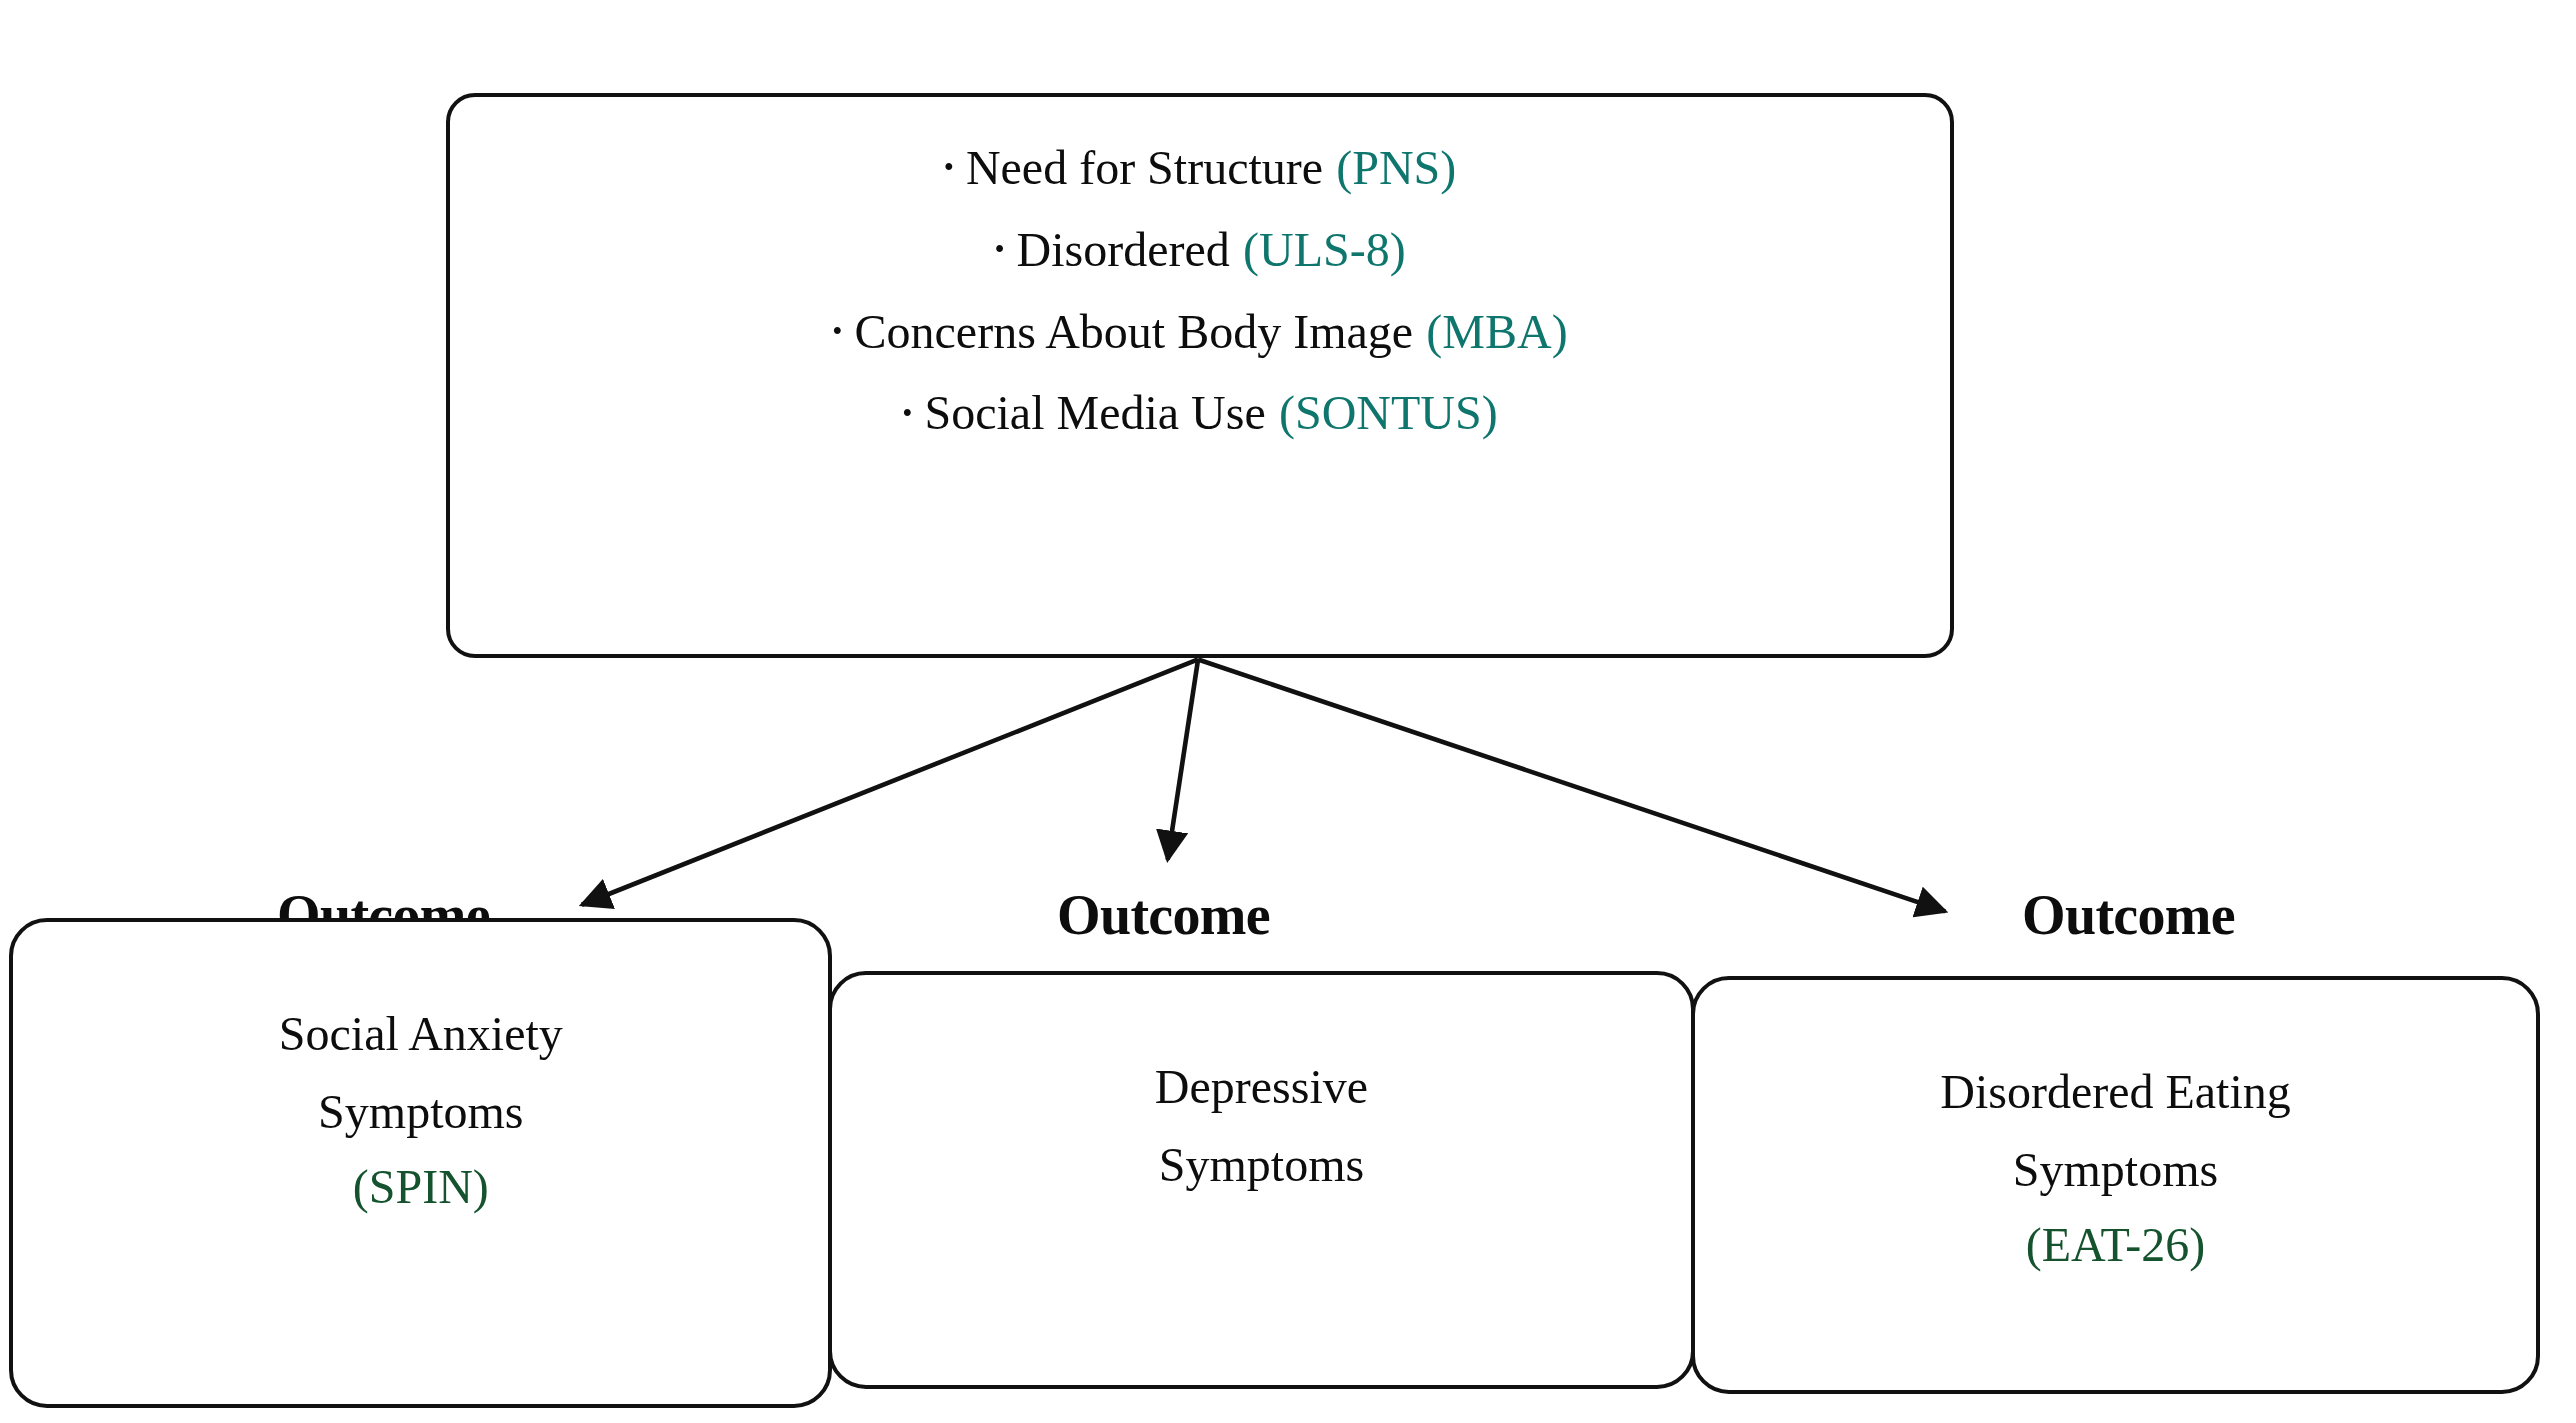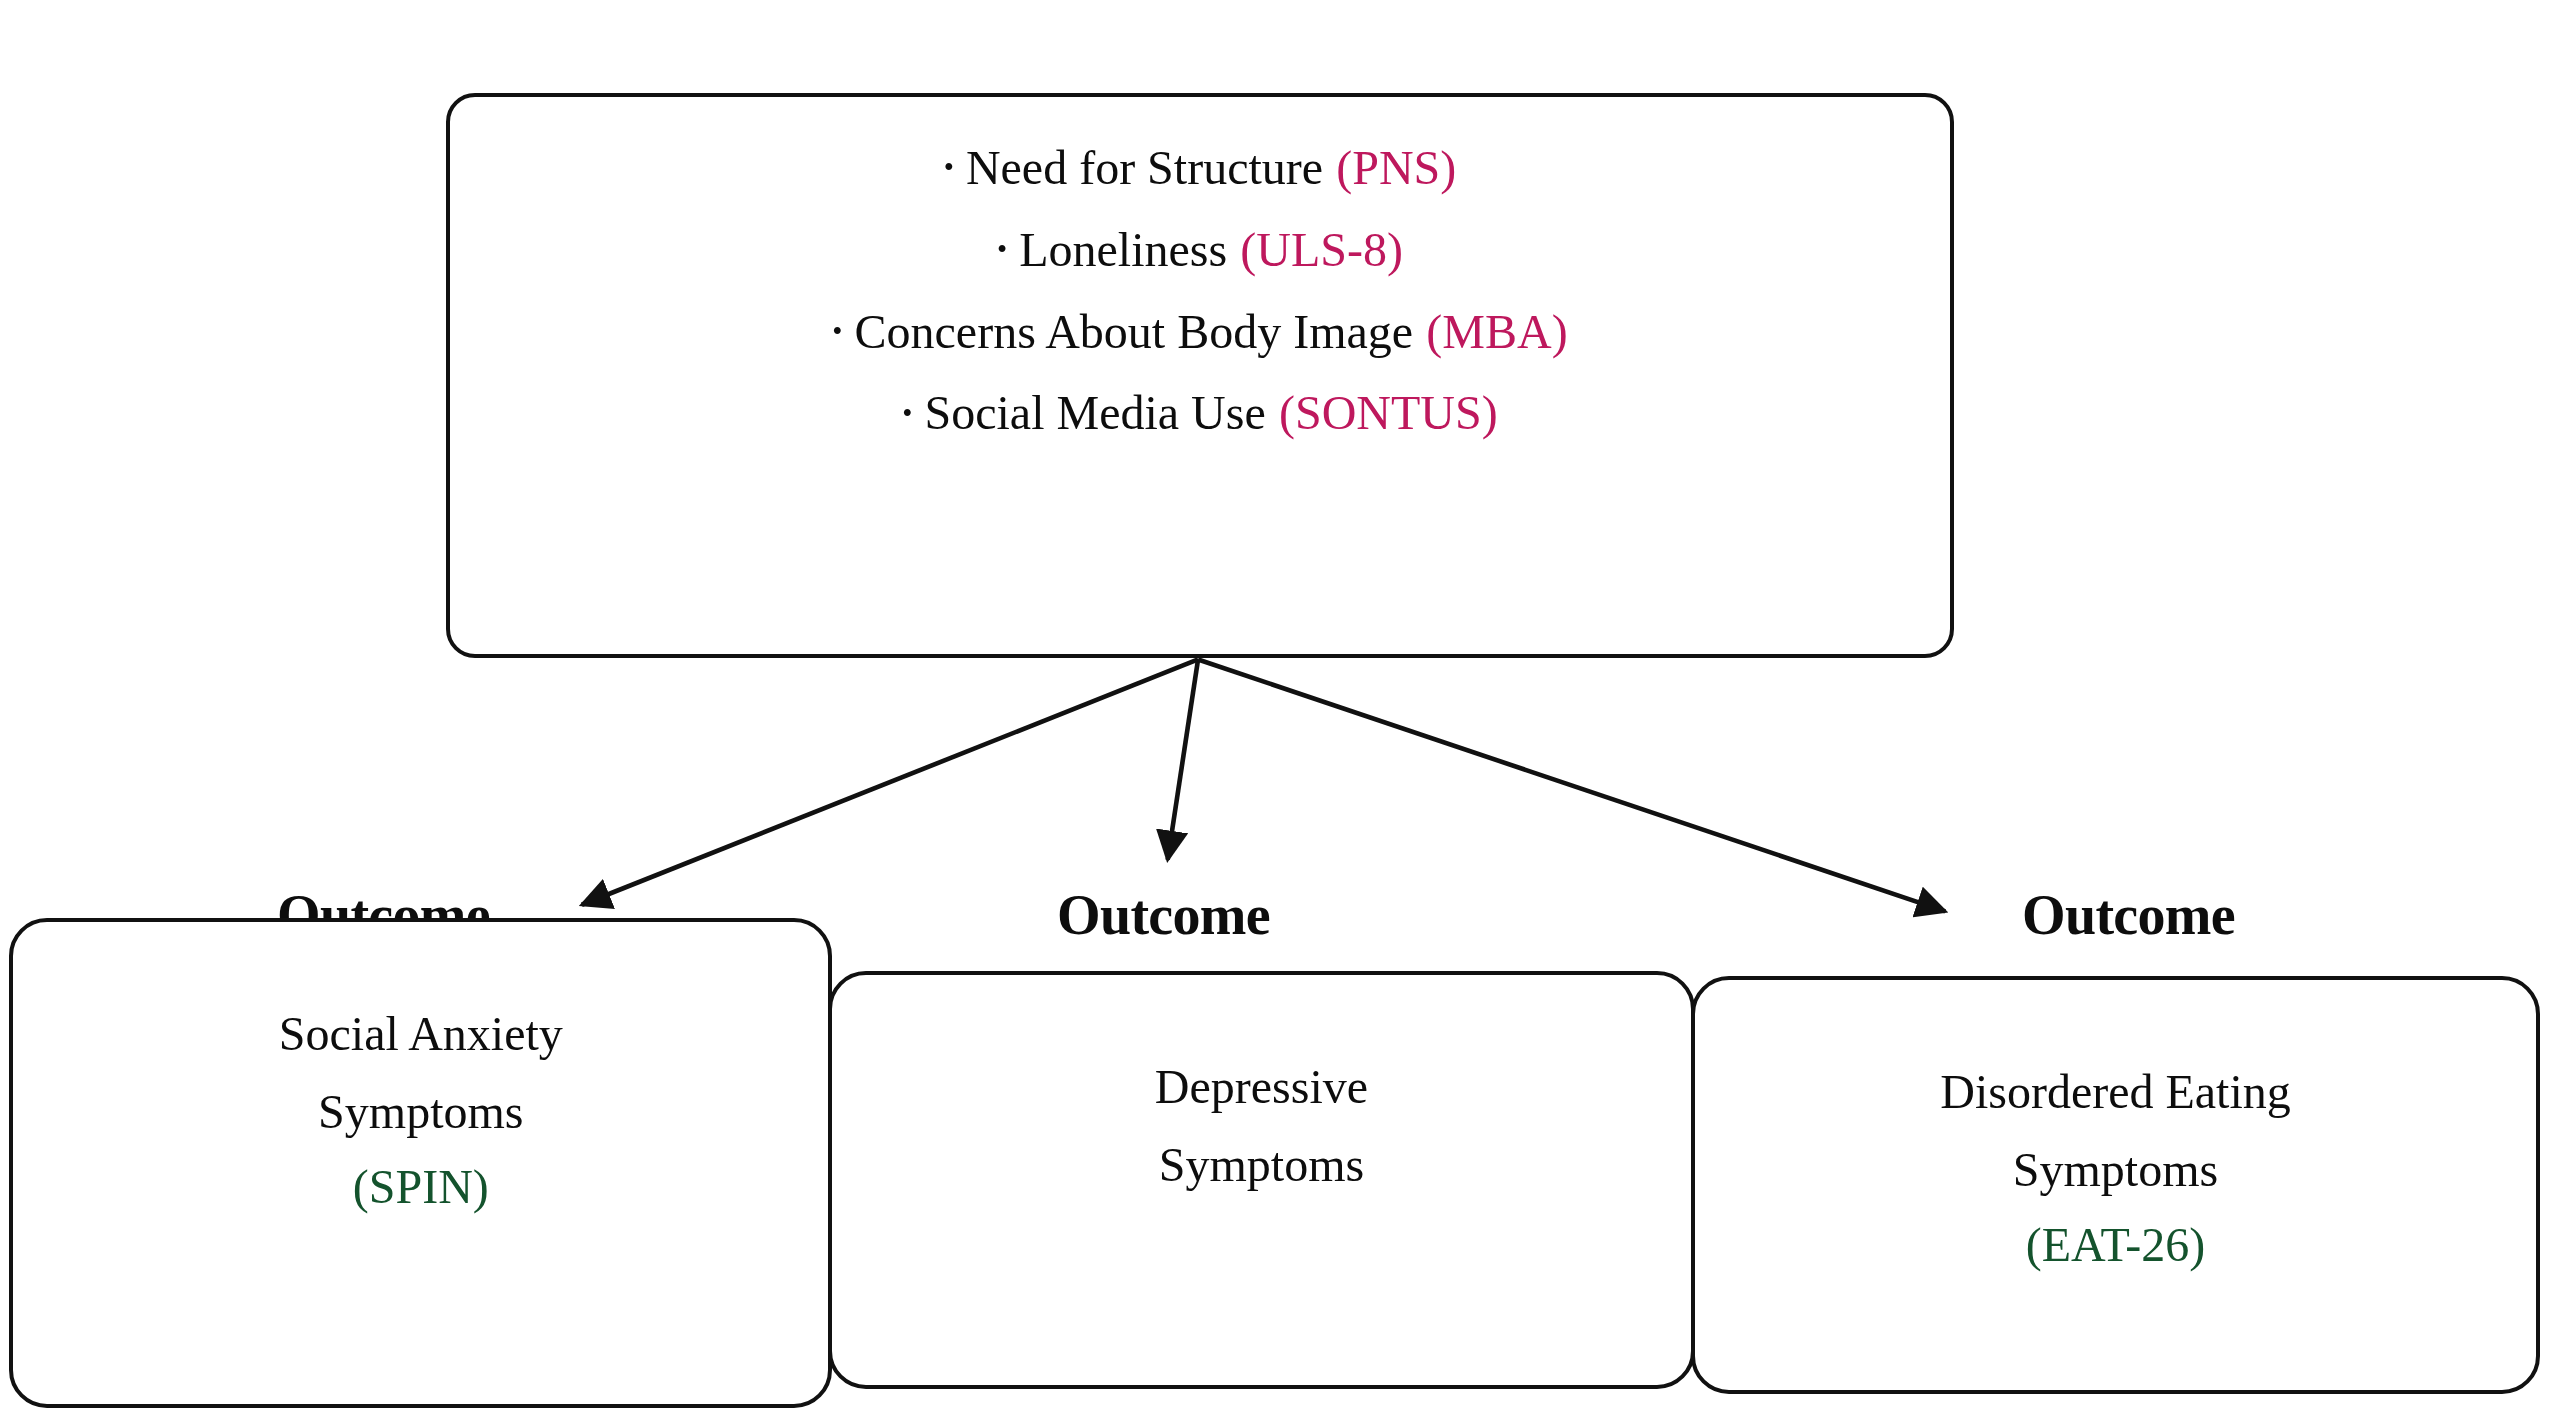--- a/index.html
+++ b/index.html
@@ -21,21 +21,21 @@
   }
   #predictor-list{
     position:absolute;left:0;top:44px;width:100%;
     display:flex;flex-direction:column;gap:28px;align-items:center;
   }
   .predictor-item{
     font-size:48px;line-height:1.12;white-space:nowrap;
     display:flex;align-items:baseline;gap:0;
   }
   .bullet{font-size:29px;line-height:1;margin-right:12px;position:relative;top:-6.6px;}
-  .abbr{color:#be185d;margin-left:13.2px;text-align:right;}
+  .abbr{color:#0f766e;margin-left:13.2px;text-align:right;}
 
   
   #arrow-layer{position:absolute;left:0;top:0;width:2576px;height:1424px;pointer-events:none;}
 
   
   .outcome-label{
     position:absolute;top:887px;font-weight:bold;font-size:56px;
     letter-spacing:-0.7px;text-align:center;line-height:1;
   }
   #outcome-label-1{left:172px;width:423px;}
@@ -67,21 +67,21 @@
     <div id="predictor-list">
 
       <div class="predictor-item">
         <span class="bullet">•</span>
         <span class="ptext">Need for Structure</span>
         <span class="abbr">(PNS)</span>
       </div>
 
       <div class="predictor-item">
         <span class="bullet">•</span>
-        <span class="ptext">Loneliness</span>
+        <span class="ptext">Disordered</span>
         <span class="abbr">(ULS-8)</span>
       </div>
 
       <div class="predictor-item">
         <span class="bullet">•</span>
         <span class="ptext">Concerns About Body Image</span>
         <span class="abbr">(MBA)</span>
       </div>
 
       <div class="predictor-item">

